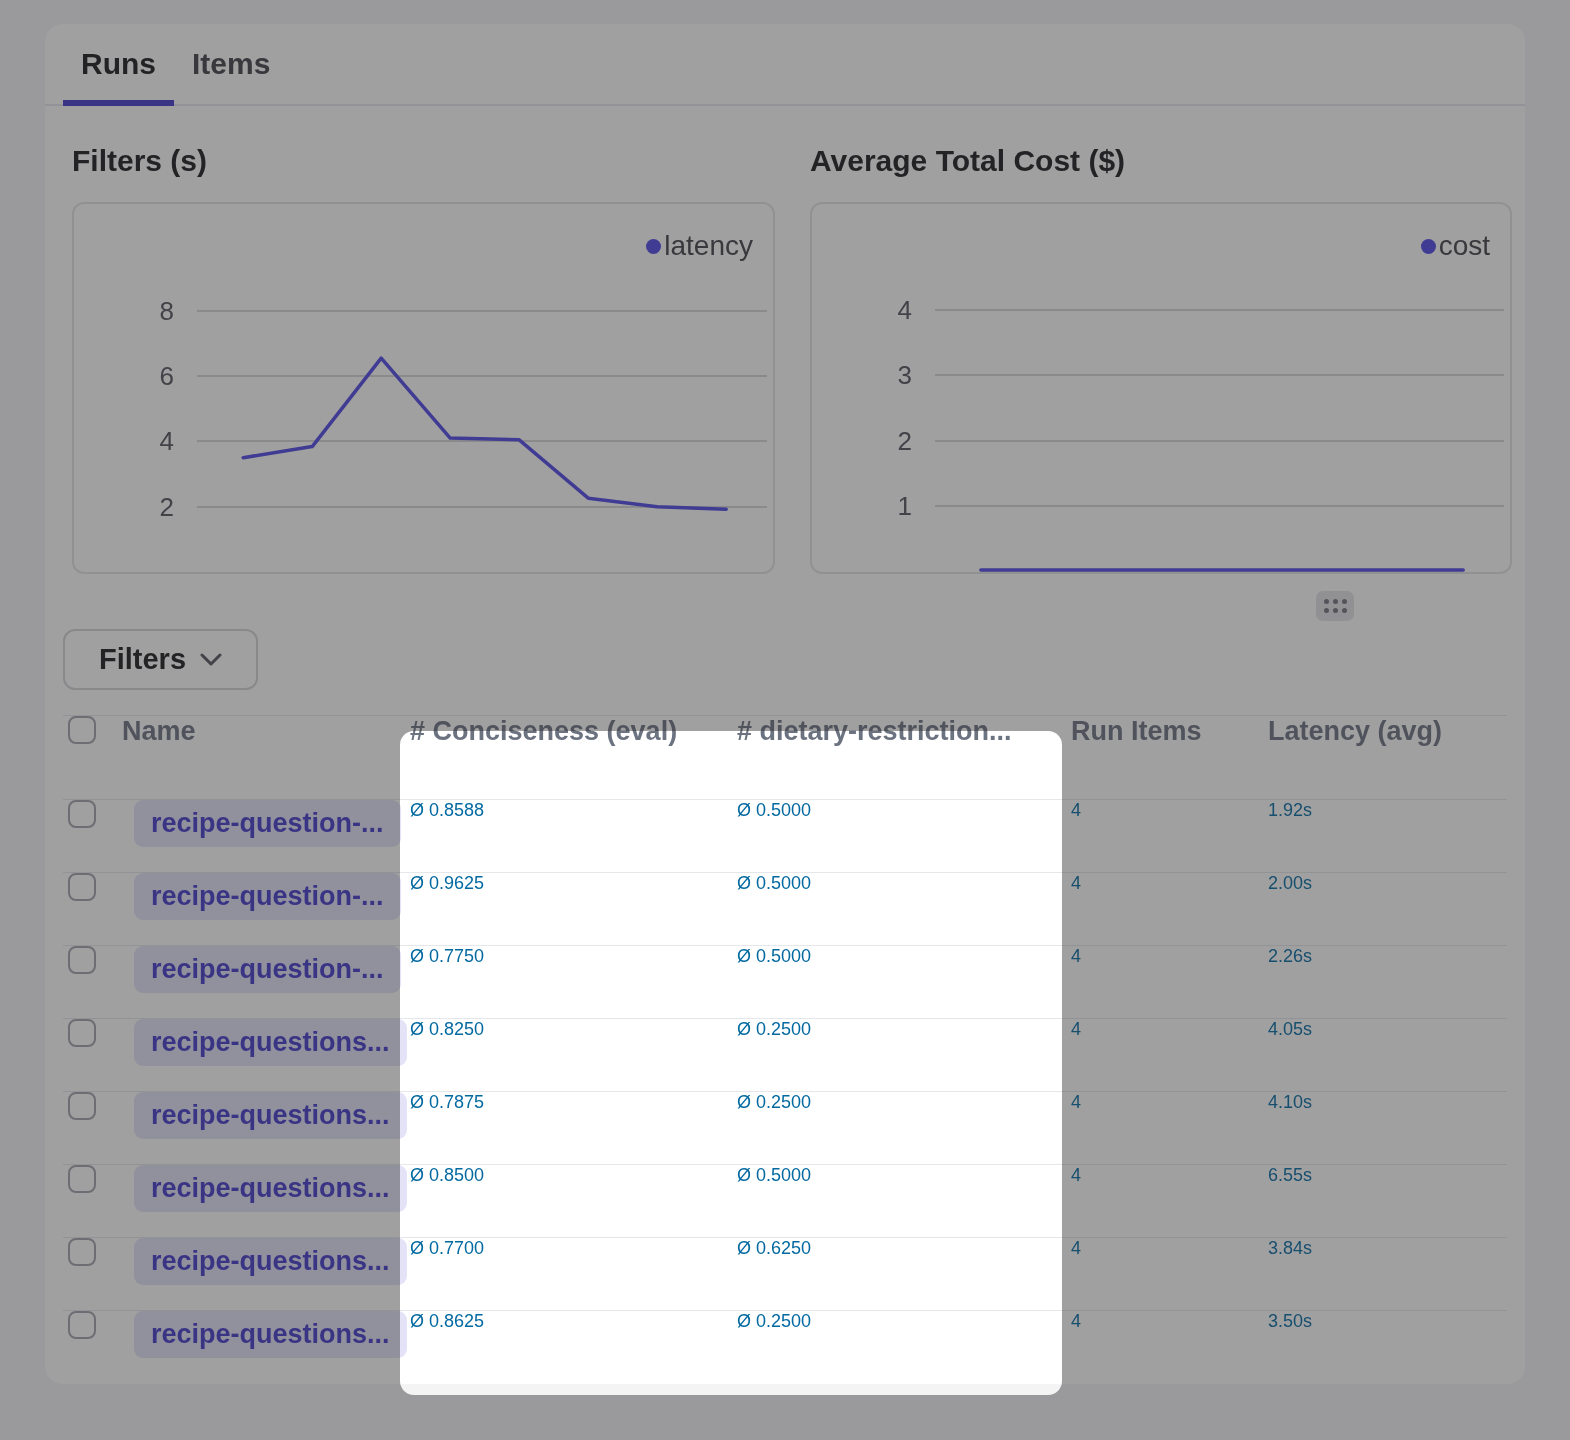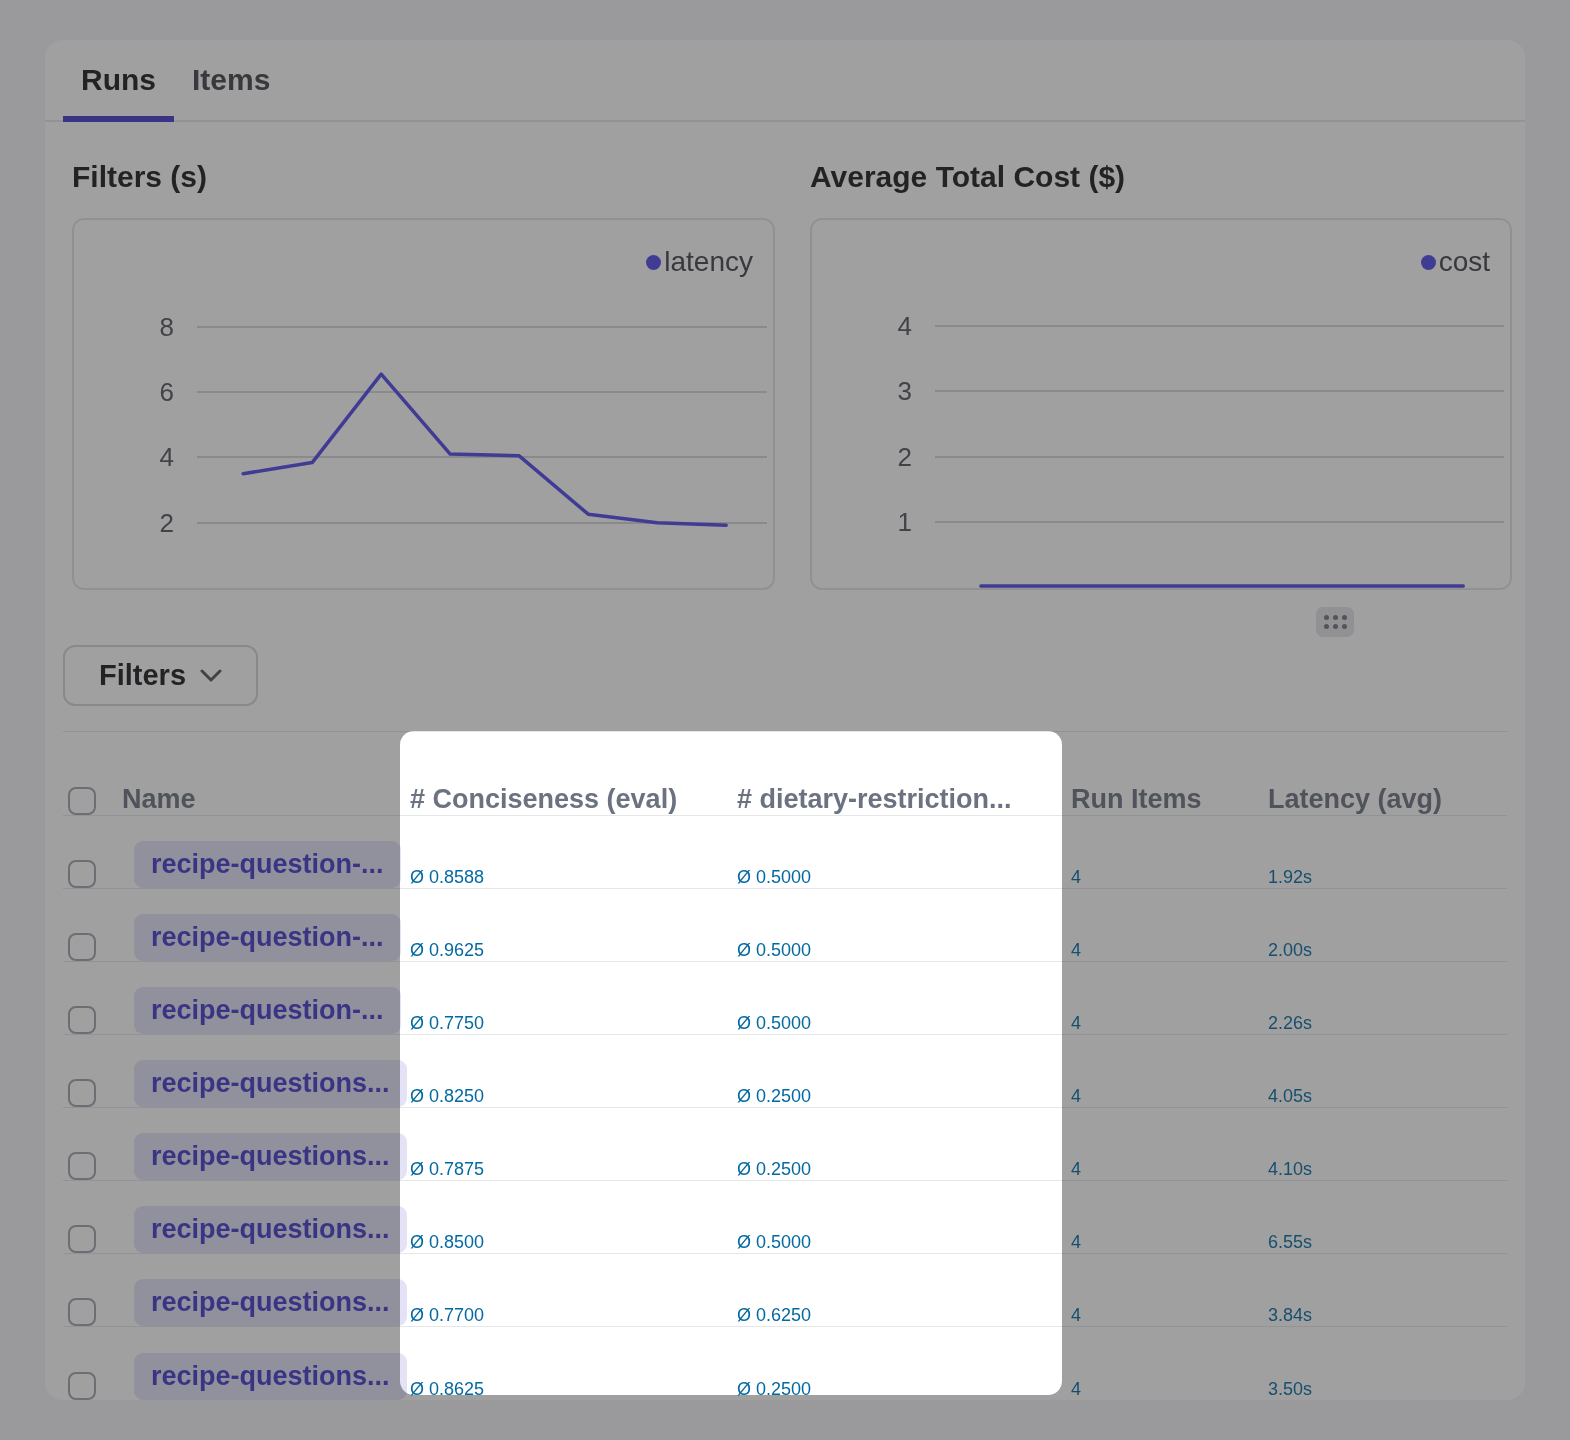--- a/index.html
+++ b/index.html
@@ -6,21 +6,21 @@
   html,body { width:1570px; height:1440px; }
   body {
     font-family:"Liberation Sans","DejaVu Sans",sans-serif;
     background:#f4f4f5;
     overflow:hidden;
   }
   .screen { position:relative; width:1570px; height:1440px; overflow:hidden; background:#f4f4f5; }
 
   
   .card {
-    position:absolute; left:45px; top:40px; width:1480px; height:1360px;
+    position:absolute; left:45px; top:24px; width:1480px; height:1360px;
     background:#ffffff; border-radius:18px; overflow:hidden;
   }
 
   
   .tabbar {
     position:absolute; left:0; top:0; width:100%; height:82px;
     border-bottom:2px solid #e5e7eb; display:flex; align-items:stretch; padding-left:18px;
   }
   .tab {
     position:relative; display:flex; align-items:center; justify-content:center;
@@ -67,21 +67,21 @@
   .filters-btn {
     position:absolute; left:18px; top:605px; height:61px; padding:0 34px;
     display:flex; align-items:center; gap:14px;
     background:#fff; border:2px solid #d4d4d8; border-radius:12px;
     font-family:inherit; font-size:29px; font-weight:600; color:#18181b; cursor:pointer;
   }
   .filters-btn svg { display:block; }
 
   
   .table { position:absolute; left:18px; top:691px; width:1444px; border-top:1px solid #e5e7eb; }
-  .trow { display:flex; align-items:flex-end; background:#fff; border-bottom:1px solid #e5e7eb; }
+  .trow { display:flex; align-items:flex-start; background:#fff; border-bottom:1px solid #e5e7eb; }
   .trow.thead { height:84px; }
   .trow.tdata { height:73px; cursor:pointer; }
   .trow.tdata:last-child { border-bottom:none; }
   .cell { flex:none; display:flex; align-items:center; }
   .c0 { width:59px; padding-left:5px; }
   .c1 { width:288px; }
   .c2 { width:327px; }
   .c3 { width:334px; }
   .c4 { width:197px; }
   .c5 { flex:1; }

